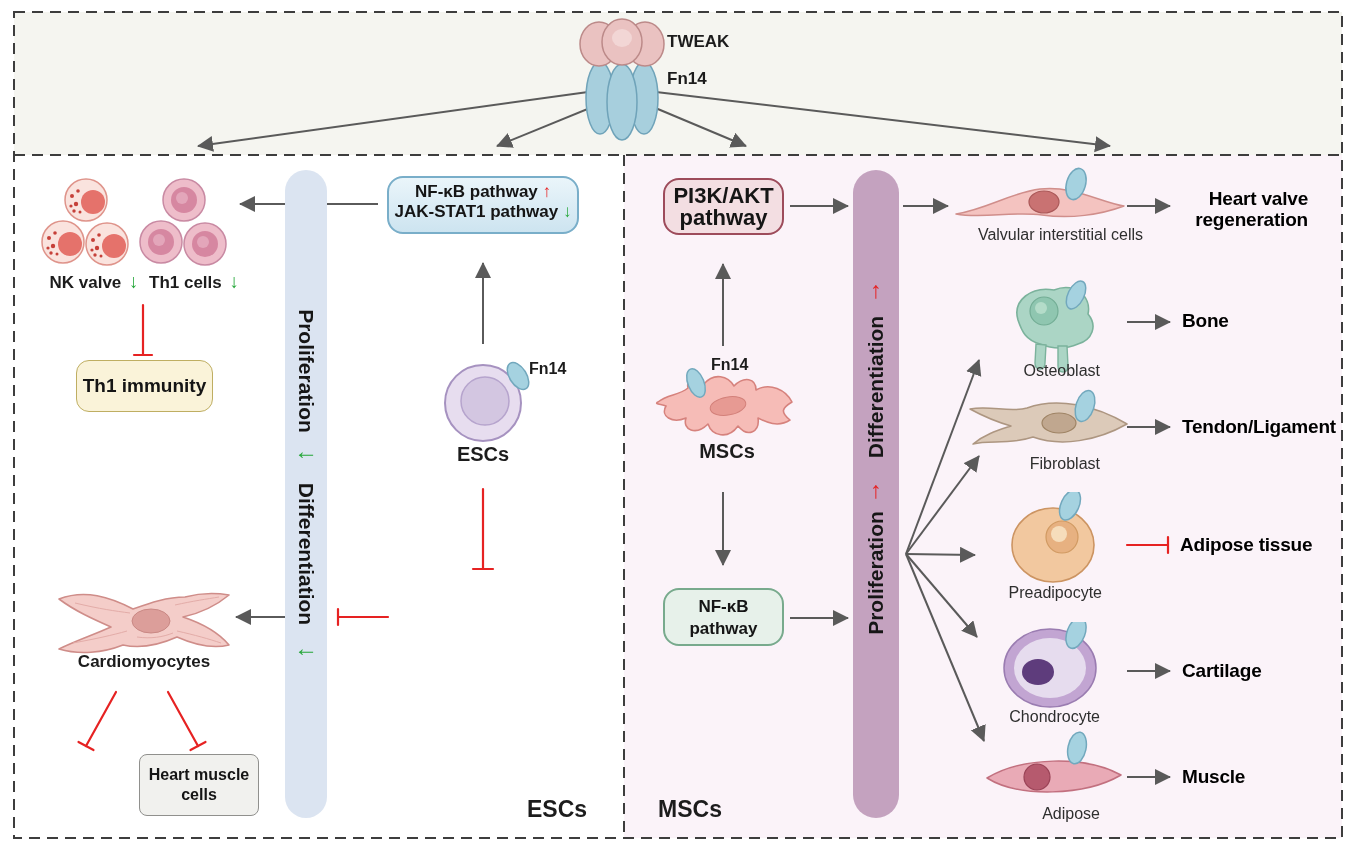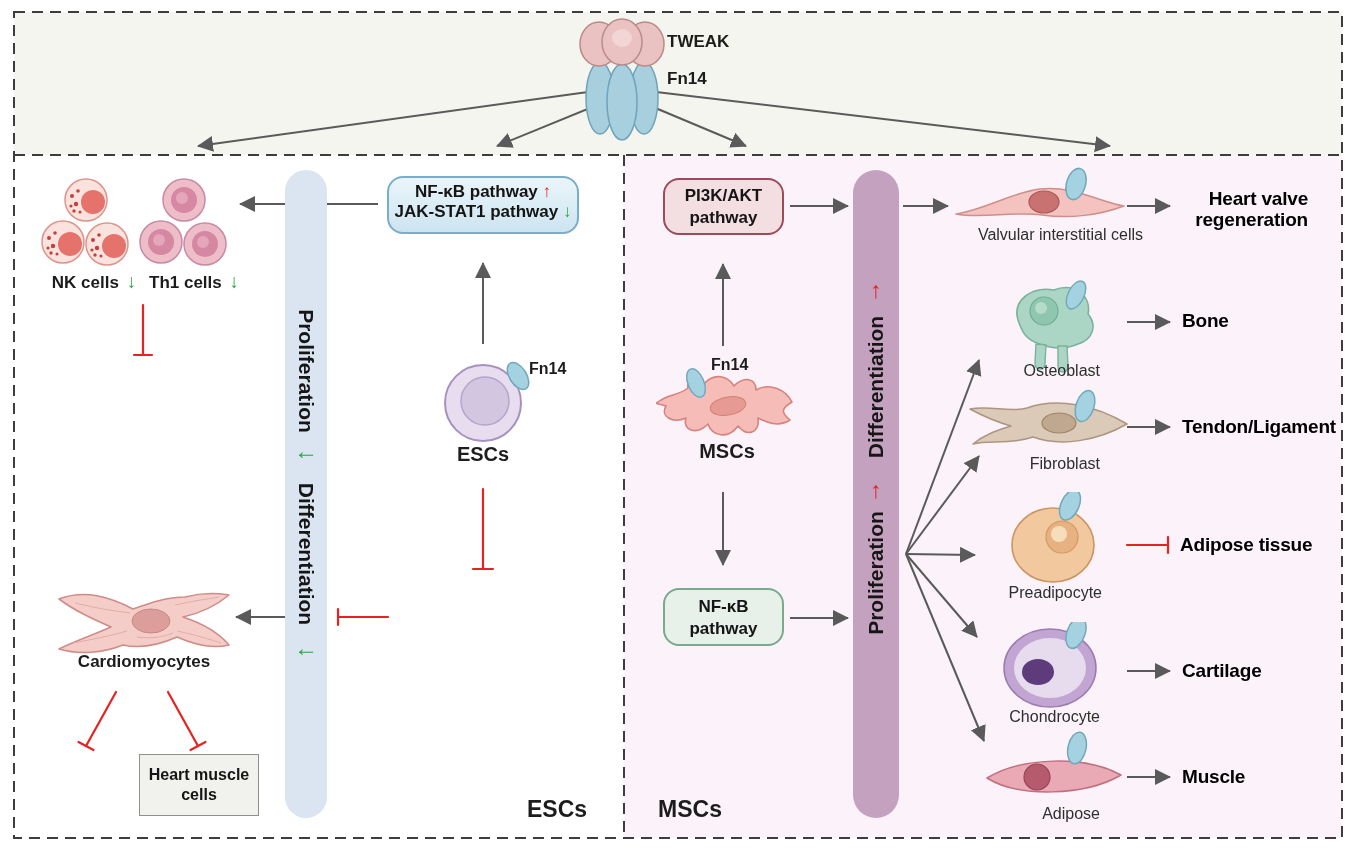--- a/index.html
+++ b/index.html
@@ -166,28 +166,29 @@
           <circle cx="-2" cy="-2" r="6" fill="#e3a6ba"></circle>
         </g>
       <g transform="translate(67,68)">
           <circle r="21" fill="#eebdca" stroke="#c98aa3" stroke-width="1.5"></circle>
           <circle r="13" fill="#d687a1"></circle>
           <circle cx="-2" cy="-2" r="6" fill="#e3a6ba"></circle>
         </g>
     </g>
   </svg>
   <div class="lbl sb c" style="left:36px;top:271px;width:116px;font-size:17px;z-index:3;">
-    <span>NK cells</span>
+    <span>NK valve</span>
     <span class="greenA" style="font-size:19px;margin-left:3px;">↓</span>
   </div>
   <div class="lbl sb c" style="left:136px;top:271px;width:116px;font-size:17px;z-index:3;">
     <span>Th1 cells</span>
     <span class="greenA" style="font-size:19px;margin-left:3px;">↓</span>
   </div>
 
+  <div class="box" style="left:76px;top:360px;width:137px;height:52px;background:#faf3d9;border:1.6px solid #bfae62;border-radius:13px;font-size:19px;font-weight:600;line-height:49px;z-index:3;">Th1 immunity</div>
 
   <div class="box rbox" style="left:387px;top:176px;width:192px;height:58px;background:linear-gradient(180deg,#eaf5fa,#cde4f0);border:2px solid #79aec9;font-size:17px;font-weight:600;padding-top:4px;z-index:3;">
     <div>
       <span>NF-κB pathway</span>
       <span class="redA">↑</span>
     </div>
     <div>
       <span>JAK-STAT1 pathway</span>
       <span class="greenA">↓</span>
     </div>
@@ -208,28 +209,28 @@
       <path d="M20,18 C45,24 60,26 75,28"></path>
       <path d="M18,58 C40,54 58,50 72,46"></path>
       <path d="M120,20 C138,16 152,14 164,12"></path>
       <path d="M122,46 C140,50 154,54 166,58"></path>
       <path d="M82,52 C96,54 108,52 118,48"></path>
     </g>
     <ellipse cx="96" cy="36" rx="19" ry="12" fill="#dc9e9a" stroke="#c98884" stroke-width="1"></ellipse>
   </svg>
   <div class="lbl sb c" style="left:64px;top:652px;width:160px;font-size:17px;z-index:3;">Cardiomyocytes</div>
 
-  <div class="box" style="left:139px;top:754px;width:120px;height:62px;background:#f1f1ee;border:1.6px solid #90908d;border-radius:0;font-size:16px;font-weight:600;padding-top:10px;line-height:20px;z-index:3;">
+  <div class="box" style="left:139px;top:754px;width:120px;height:62px;background:#f1f1ee;border:1.6px solid #90908d;border-radius:8px;font-size:16px;font-weight:600;padding-top:10px;line-height:20px;z-index:3;">
     <div>Heart muscle</div>
     <div>cells</div>
   </div>
 
   <div class="lbl b c" style="left:512px;top:796px;width:90px;font-size:23px;z-index:3;">ESCs</div>
 
-  <div class="box rbox" style="left:663px;top:178px;width:121px;height:57px;background:#f3dee2;border:2px solid #9d4b5b;font-size:17px;font-weight:600;padding-top:5px;line-height:22px;z-index:3;">
+  <div class="box rbox" style="left:663px;top:178px;width:121px;height:57px;background:#f3dee2;border:2px solid #9d4b5b;font-size:22px;font-weight:600;padding-top:5px;line-height:22px;z-index:3;">
     <div>PI3K/AKT</div>
     <div>pathway</div>
   </div>
 
   <div class="lbl sb" style="left:711px;top:356px;font-size:16px;z-index:3;">Fn14</div>
 
   <svg class="abs" style="left:648px;top:366px;z-index:3;" width="150" height="92" viewBox="0 0 150 92">
     <path d="M10,36 C20,28 30,30 40,22 C38,12 48,8 56,18 C66,6 80,10 86,20 C96,10 108,12 108,24 C122,16 138,24 144,36 C134,42 132,46 142,54 C130,62 118,56 110,52 C112,66 100,72 90,60 C80,74 64,70 60,58 C48,70 34,64 38,52 C24,58 12,50 18,40 C12,38 6,38 10,36 Z" fill="#f6bcb7" stroke="#d6827d" stroke-width="1.6" stroke-linejoin="round"></path>
     <ellipse cx="80" cy="40" rx="18" ry="9" transform="rotate(-10 80 40)" fill="#e79a93" stroke="#d3807a" stroke-width="1"></ellipse>
     <ellipse cx="48" cy="17" rx="8" ry="15" transform="rotate(-22 48 17)" fill="#a5d2e0" stroke="#72a8bd" stroke-width="1.5"></ellipse>

